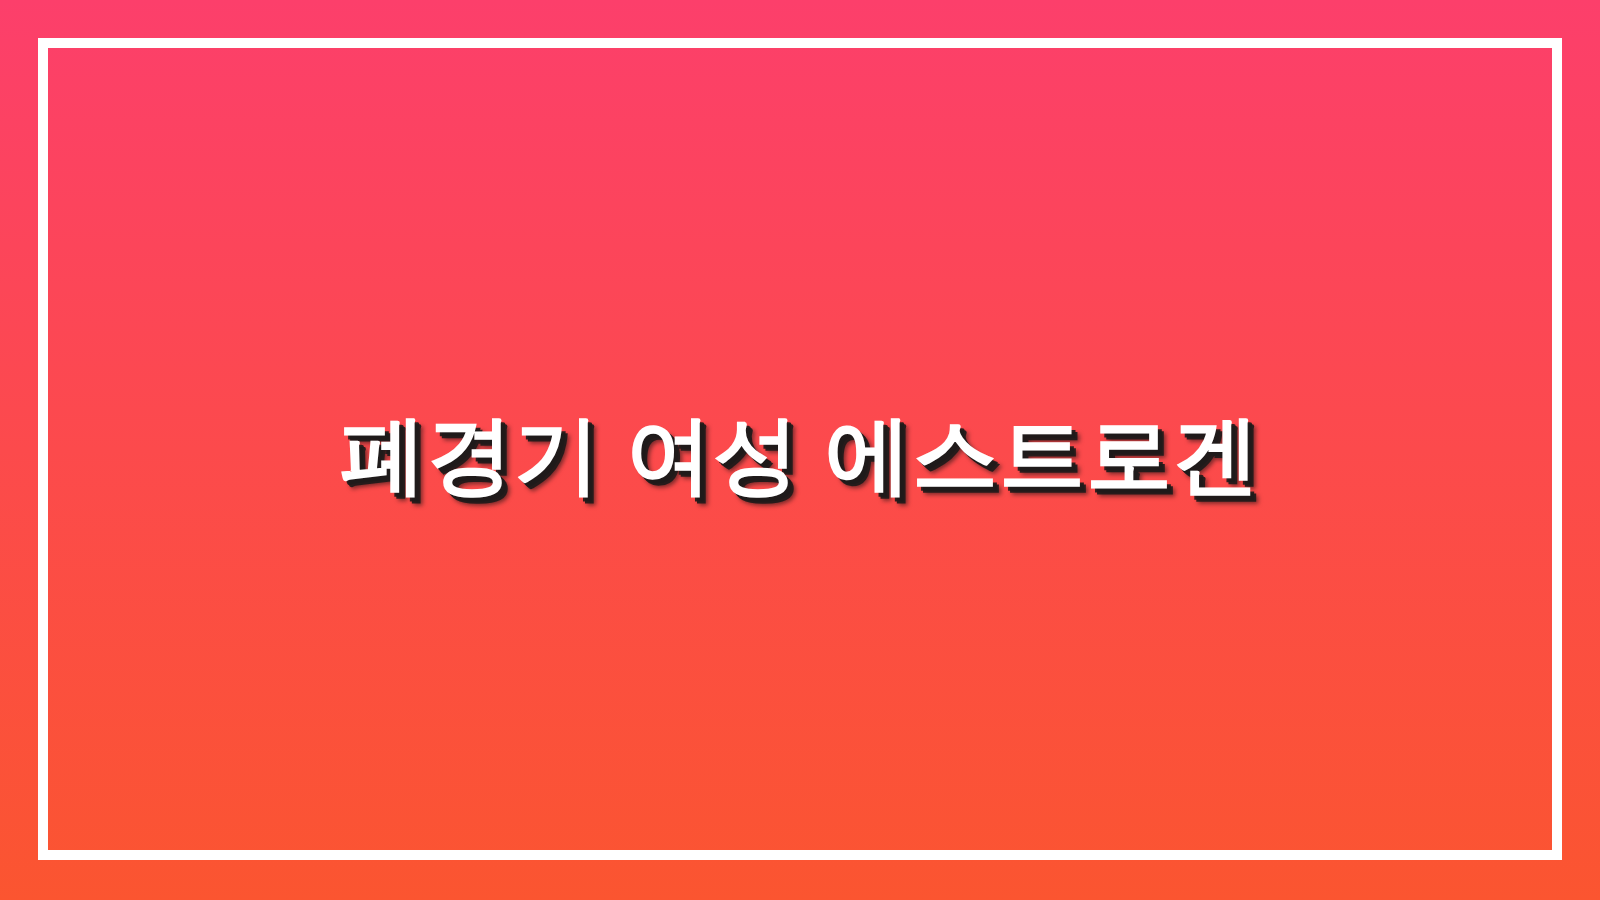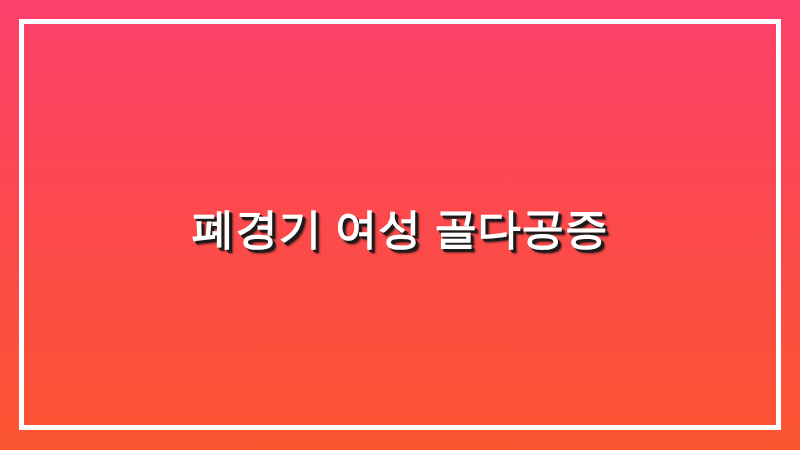--- a/index.html
+++ b/index.html
@@ -64,16 +64,16 @@
   }
 </style>
 </head>
 <body>
 
 <div id="thumbnail-card" style="--grad-top: #fc3f6b; --grad-mid: #fc4a4c; --grad-bottom: #fb5530; --frame-color: #ffffff; --text-color: #ffffff;">
 
   <div id="border-frame"></div>
 
   <div id="title-block">
-    <span class="title-line">폐경기 여성 골다공증</span>
+    <span class="title-line">폐경기 여성 에스트로겐</span>
   </div>
 
 </div>
 
 </body></html>

